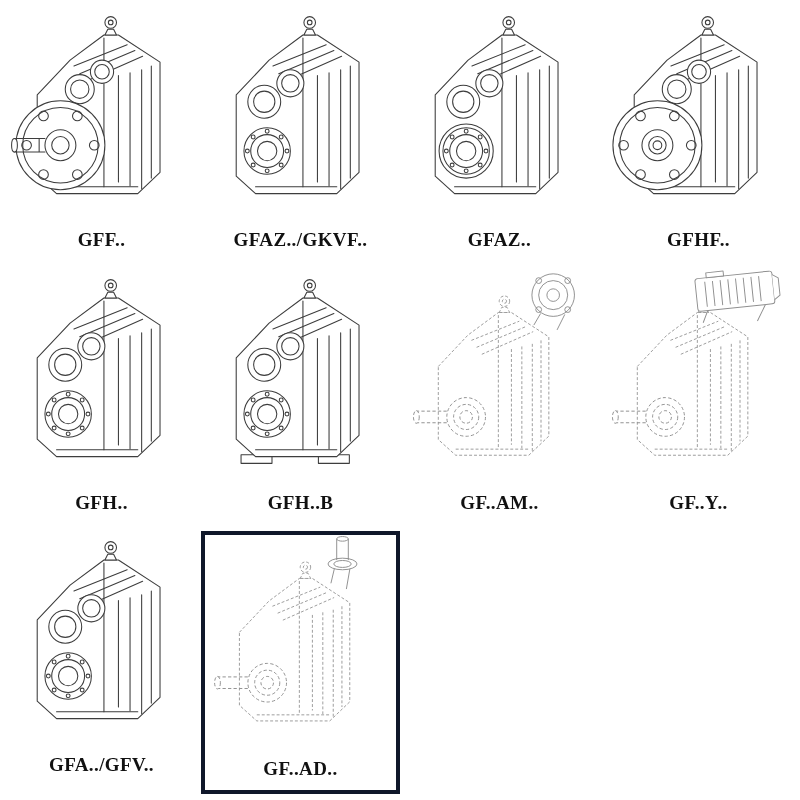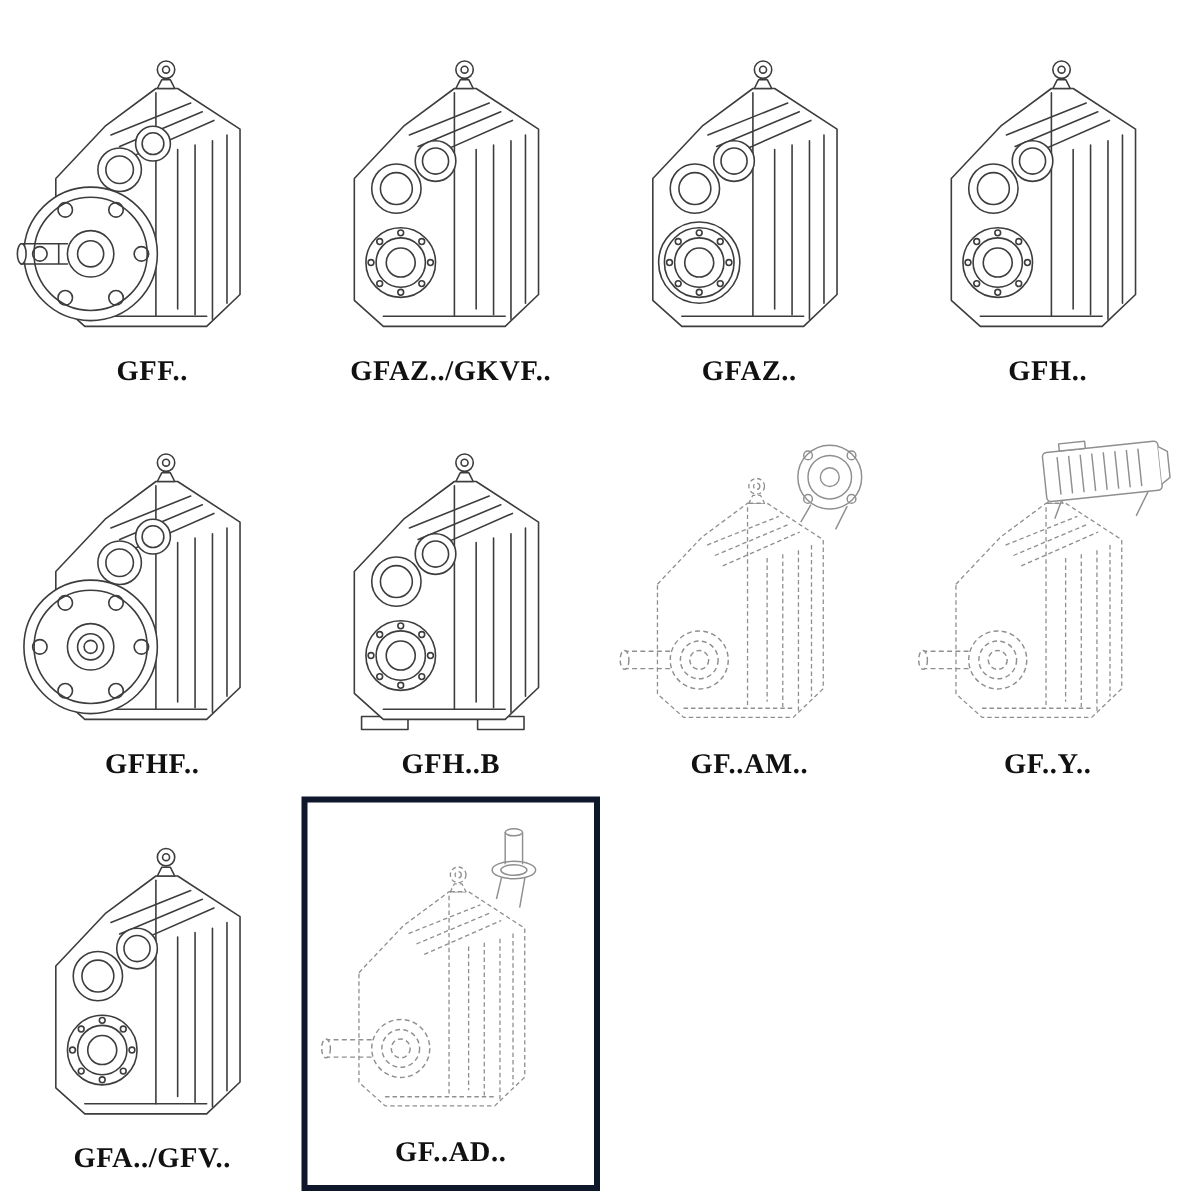--- a/index.html
+++ b/index.html
@@ -6,22 +6,22 @@
   .page {
     width:800px; height:800px; box-sizing:border-box;
     background:#ffffff;
     display:grid;
     grid-template-columns:repeat(4,1fr);
     grid-template-rows:repeat(3,1fr);
     padding:6px 2px;
   }
   .cell {
     display:flex; flex-direction:column;
-    align-items:center; justify-content:flex-end;
-    min-height:0; min-width:0;
+    align-items:center; justify-content:flex-start;
+    min-height:0; min-width:0;gap:16px;
   }
   .cell.boxed { border:4px solid #0f172a; }
   .cap {
     font-family:"Liberation Serif", serif;
     font-weight:700; font-size:19px; letter-spacing:.4px;
     color:#111; text-align:center; padding:2px 0 10px;
     white-space:nowrap;
   }
   svg.gb { display:block; }
   .ink   { stroke:#3d3d3d; stroke-width:1.1; fill:none; stroke-linejoin:round; stroke-linecap:round; }
@@ -155,33 +155,33 @@
         <use href="#v-hollow"></use>
         <circle cx="60" cy="150" r="28" fill="none"></circle>
       </g>
     </svg>
     <figcaption class="cap">GFAZ..</figcaption>
   </figure>
 
   <figure class="cell" style="margin:0">
     <svg class="gb" width="184" height="205" viewBox="0 0 190 212">
       <g class="ink">
+          <use href="#v-flange-hollow"></use>
+        </g>
+    </svg>
+    <figcaption class="cap">GFHF..</figcaption>
+  </figure>
+
+  <figure class="cell" style="margin:0">
+    <svg class="gb" width="184" height="205" viewBox="0 0 190 212">
+      <g class="ink">
           <use href="#v-hollow"></use>
         </g>
     </svg>
     <figcaption class="cap">GFH..</figcaption>
-  </figure>
-
-  <figure class="cell" style="margin:0">
-    <svg class="gb" width="184" height="205" viewBox="0 0 190 212">
-      <g class="ink">
-          <use href="#v-flange-hollow"></use>
-        </g>
-    </svg>
-    <figcaption class="cap">GFHF..</figcaption>
   </figure>
 
   <figure class="cell" style="margin:0">
     <svg class="gb" width="184" height="205" viewBox="0 0 190 212">
       <g class="ink">
           <use href="#v-hollow-feet"></use>
         </g>
     </svg>
     <figcaption class="cap">GFH..B</figcaption>
   </figure>

